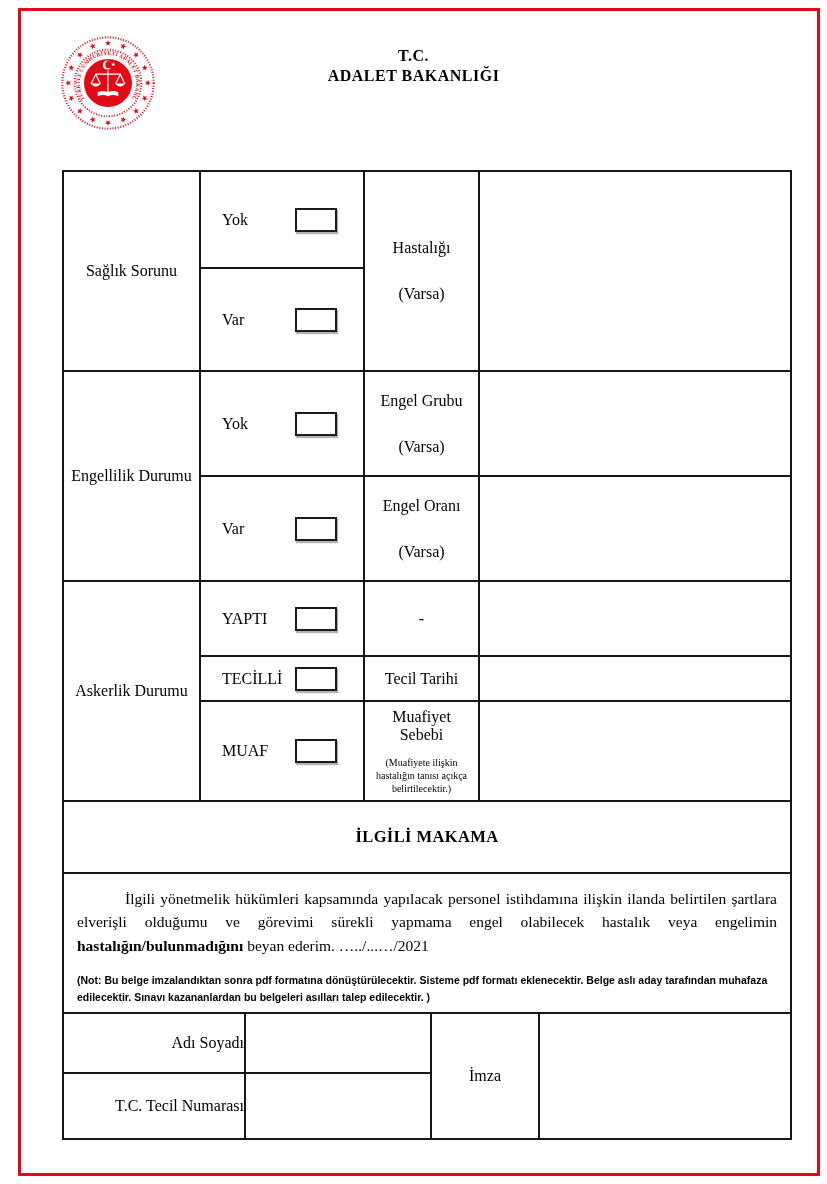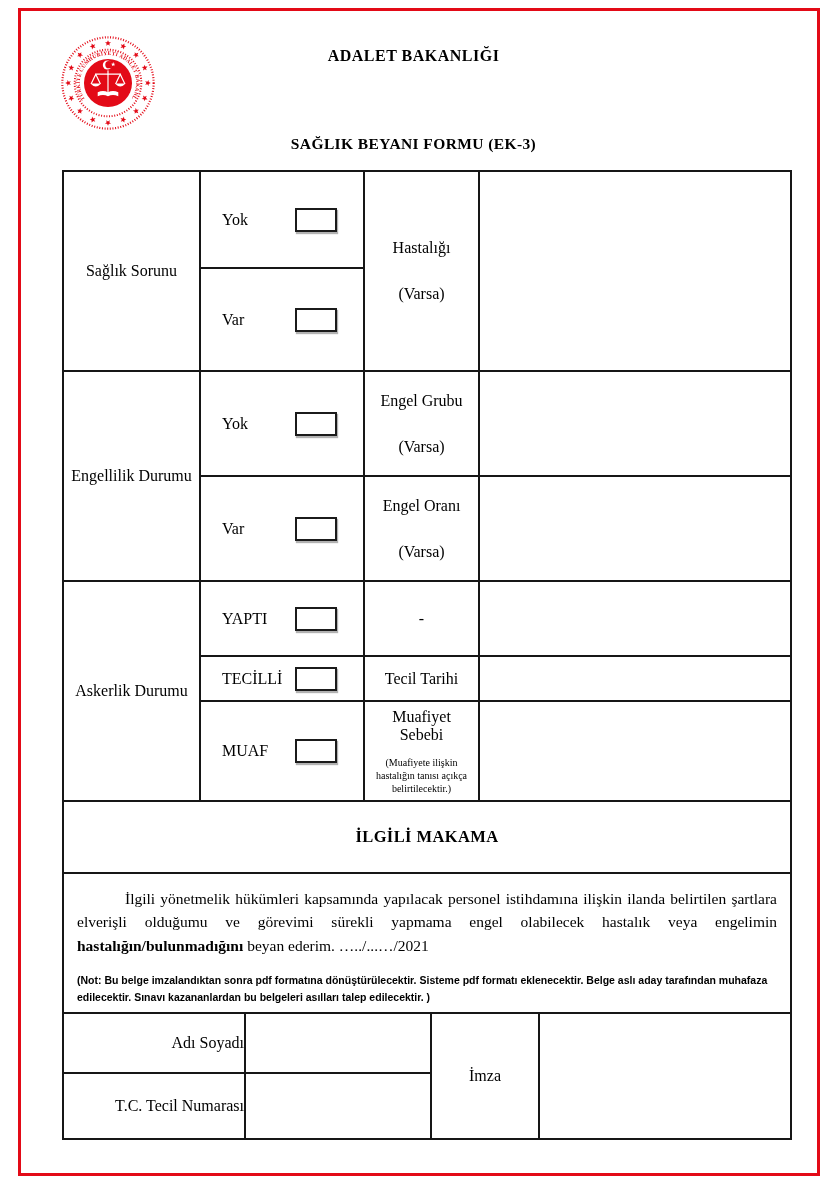--- a/index.html
+++ b/index.html
@@ -87,23 +87,23 @@
       <path d="M50,41 V59.5"></path>
       <path d="M37.5,41 L33,50.5 M37.5,41 L42,50.5"></path>
       <path d="M62.5,41 L58,50.5 M62.5,41 L67,50.5"></path>
       <path d="M32,50.5 Q37.5,56.5 43,50.5 Z" fill="#fff" stroke="none"></path>
       <path d="M57,50.5 Q62.5,56.5 68,50.5 Z" fill="#fff" stroke="none"></path>
     </g>
     <path d="M39.5,59.5 Q45,56.6 50,59.5 Q55,56.6 60.5,59.5 L60.5,63.6 Q55,61 50,63.6 Q45,61 39.5,63.6 Z" fill="#fff"></path>
   </svg>
 
   <div class="hdr">
+    <div class="hdr-line">T.C.</div>
     <div class="hdr-line">ADALET BAKANLIĞI</div>
   </div>
-  <div class="form-title">SAĞLIK BEYANI FORMU (EK-3)</div>
 
   <div class="tables">
 
     <table class="main">
       <colgroup>
           <col style="width:137px">
           <col style="width:164px">
           <col style="width:115px">
           <col style="width:312px">
         </colgroup>

